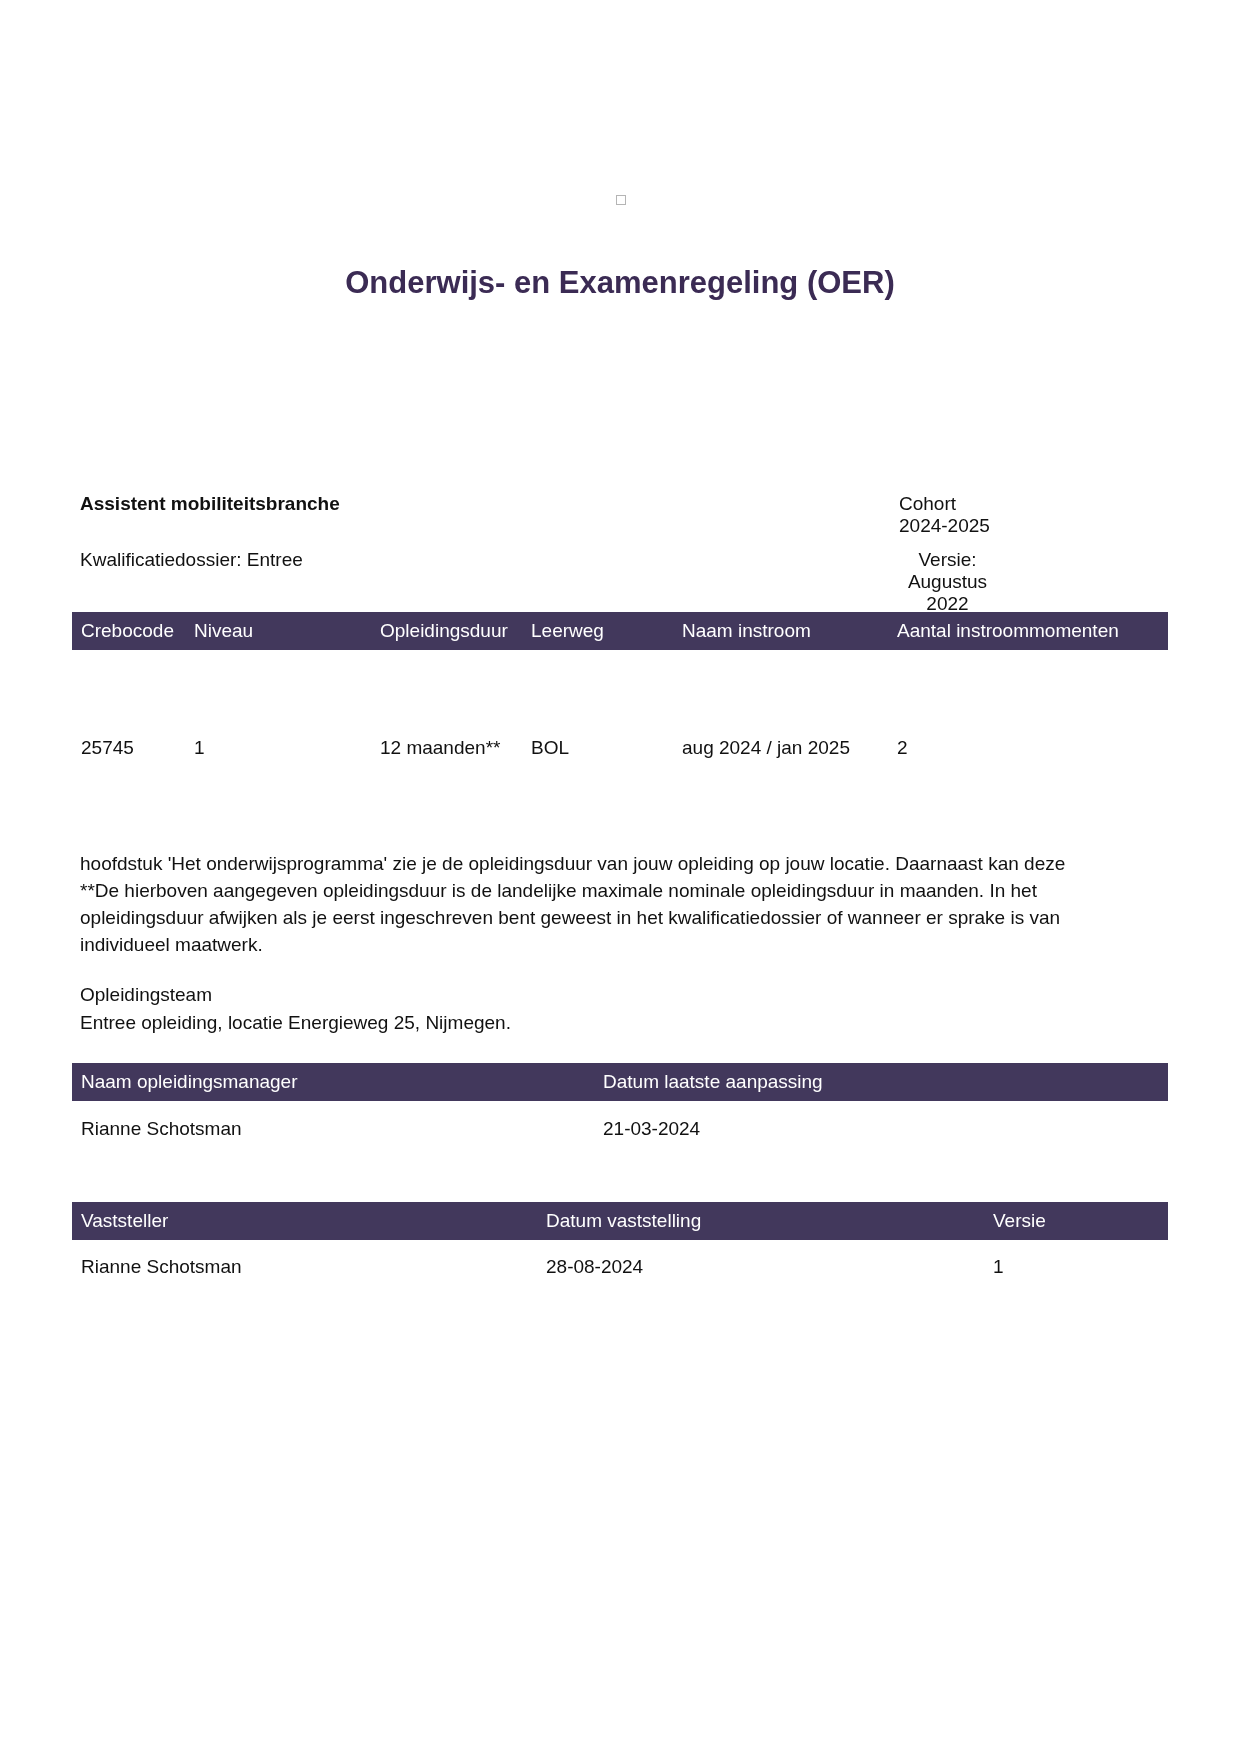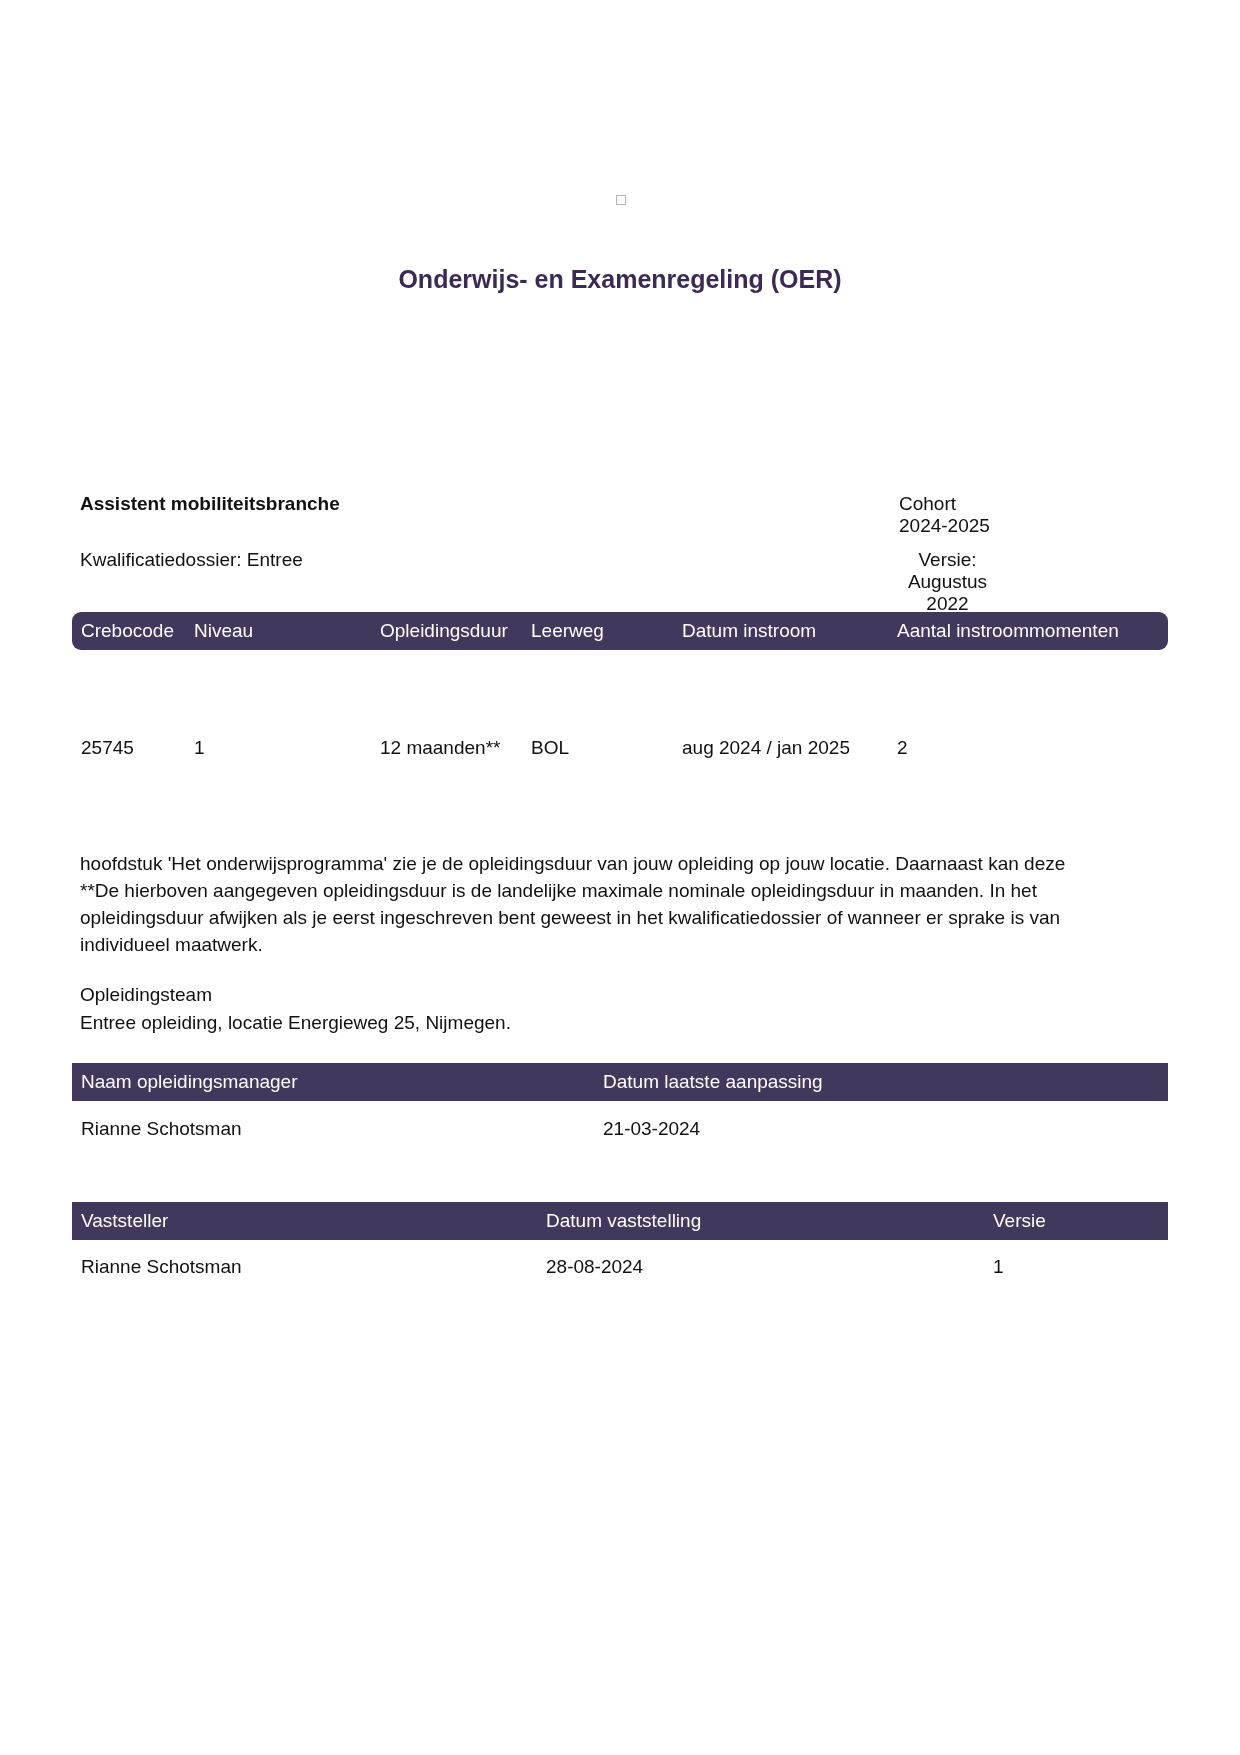--- a/index.html
+++ b/index.html
@@ -23,21 +23,21 @@
     left:616px; top:195px;
     width:10px; height:10px;
     border:1px solid #b5b5b5;
     background:#ffffff;
   }
   .doc-title {
     position:absolute;
     left:0; right:0;
     top:265px;
     text-align:center;
-    font-size:25px;
+    font-size:31px;
     font-weight:bold;
     color:var(--title, #3B2B54);
   }
   .info-row { position:absolute; left:0; width:996px; height:24px; }
   .info-row .left  { position:absolute; left:80px; }
   .info-row .right { position:absolute; left:899px; }
   .row1 { top:493px; }
   .row2 { top:549px;text-align:center; }
   .bold { font-weight:bold; }
 
@@ -46,21 +46,21 @@
   .t2 { top:1063px; }
   .t3 { top:1202px; }
   .hrow {
     display:grid;
     background:var(--band, #42385C);
     color:#ffffff;
     height:38px;
     align-items:center;
   }
   .drow { display:grid; }
-  .t1 .hrow, .t1 .drow { grid-template-columns:113px 186px 151px 151px 215px 280px;border-radius:9px; }
+  .t1 .hrow, .t1 .drow { grid-template-columns:113px 186px 151px 151px 215px 280px; }
   .t2 .hrow, .t2 .drow { grid-template-columns:522px 574px; }
   .t3 .hrow, .t3 .drow { grid-template-columns:465px 447px 184px; }
   .cell { padding-left:9px; overflow:hidden; white-space:nowrap; }
   .t1 .drow .cell { padding-top:87px; padding-bottom:18px; }
   .t2 .drow .cell { padding-top:17px; }
   .t3 .drow .cell { padding-top:16px; }
 
   .note {
     position:absolute;
     left:80px; top:850px;
@@ -92,21 +92,21 @@
     <span class="left">Kwalificatiedossier: Entree</span>
     <span class="right">Versie: Augustus 2022</span>
   </div>
 
   <div class="tbl t1">
     <div class="hrow">
       <span class="cell">Crebocode</span>
       <span class="cell">Niveau</span>
       <span class="cell">Opleidingsduur</span>
       <span class="cell">Leerweg</span>
-      <span class="cell">Datum instroom</span>
+      <span class="cell">Naam instroom</span>
       <span class="cell">Aantal instroommomenten</span>
     </div>
     <div class="drow">
       <span class="cell">25745</span>
       <span class="cell">1</span>
       <span class="cell">12 maanden**</span>
       <span class="cell">BOL</span>
       <span class="cell">aug 2024 / jan 2025</span>
       <span class="cell">2</span>
     </div>

